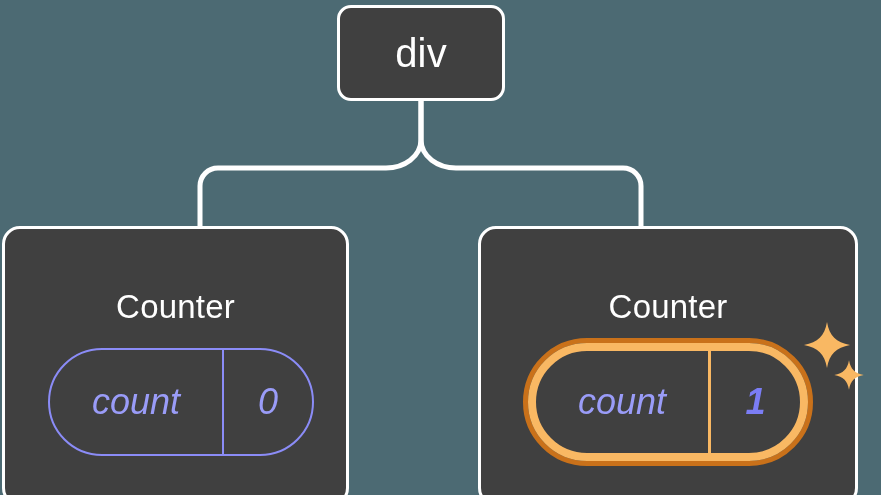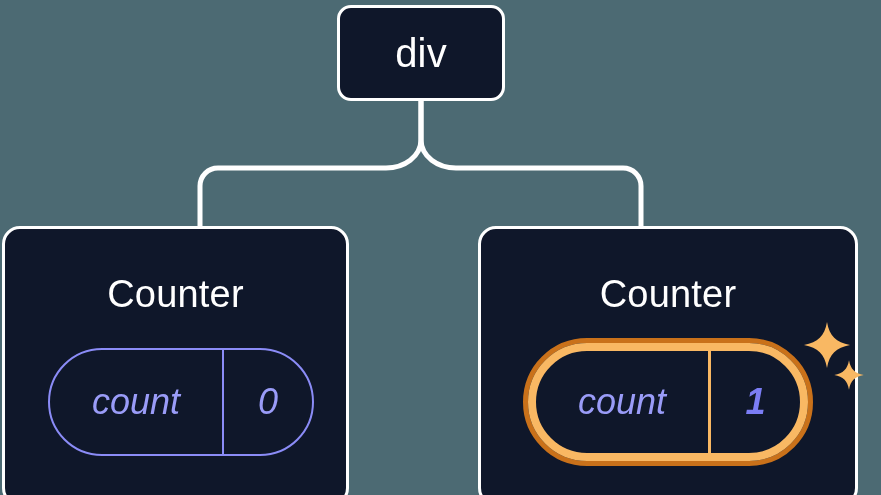--- a/index.html
+++ b/index.html
@@ -29,21 +29,21 @@
     width: 881px;
     height: 495px;
     pointer-events: none;
     z-index: 1;
   }
 
   
   .node {
     position: absolute;
     box-sizing: border-box;
-    background: #0f172a;
+    background: #404040;
     border: 3px solid #ffffff;
     border-radius: 16px;
     z-index: 2;
   }
   .node-root {
     left: 337px;
     top: 5px;
     width: 168px;
     height: 96px;
     border-radius: 14px;
@@ -63,24 +63,24 @@
     height: 280px;           
     border-radius: 18px;
     display: flex;
     flex-direction: column;
     align-items: center;
   }
   .node-child.left  { left: 2px;   width: 347px; }
   .node-child.right { left: 478px; width: 380px; }
 
   .node-child .node-title {
-    font-size: 38px;
+    font-size: 33px;
     color: #ffffff;
     line-height: 1;
-    margin-top: 46px;
+    margin-top: 61px;
     letter-spacing: 0.2px;
   }
 
   
   .pill-wrap {
     position: absolute;
     display: flex;
     align-items: center;
     font-style: italic;
   }

